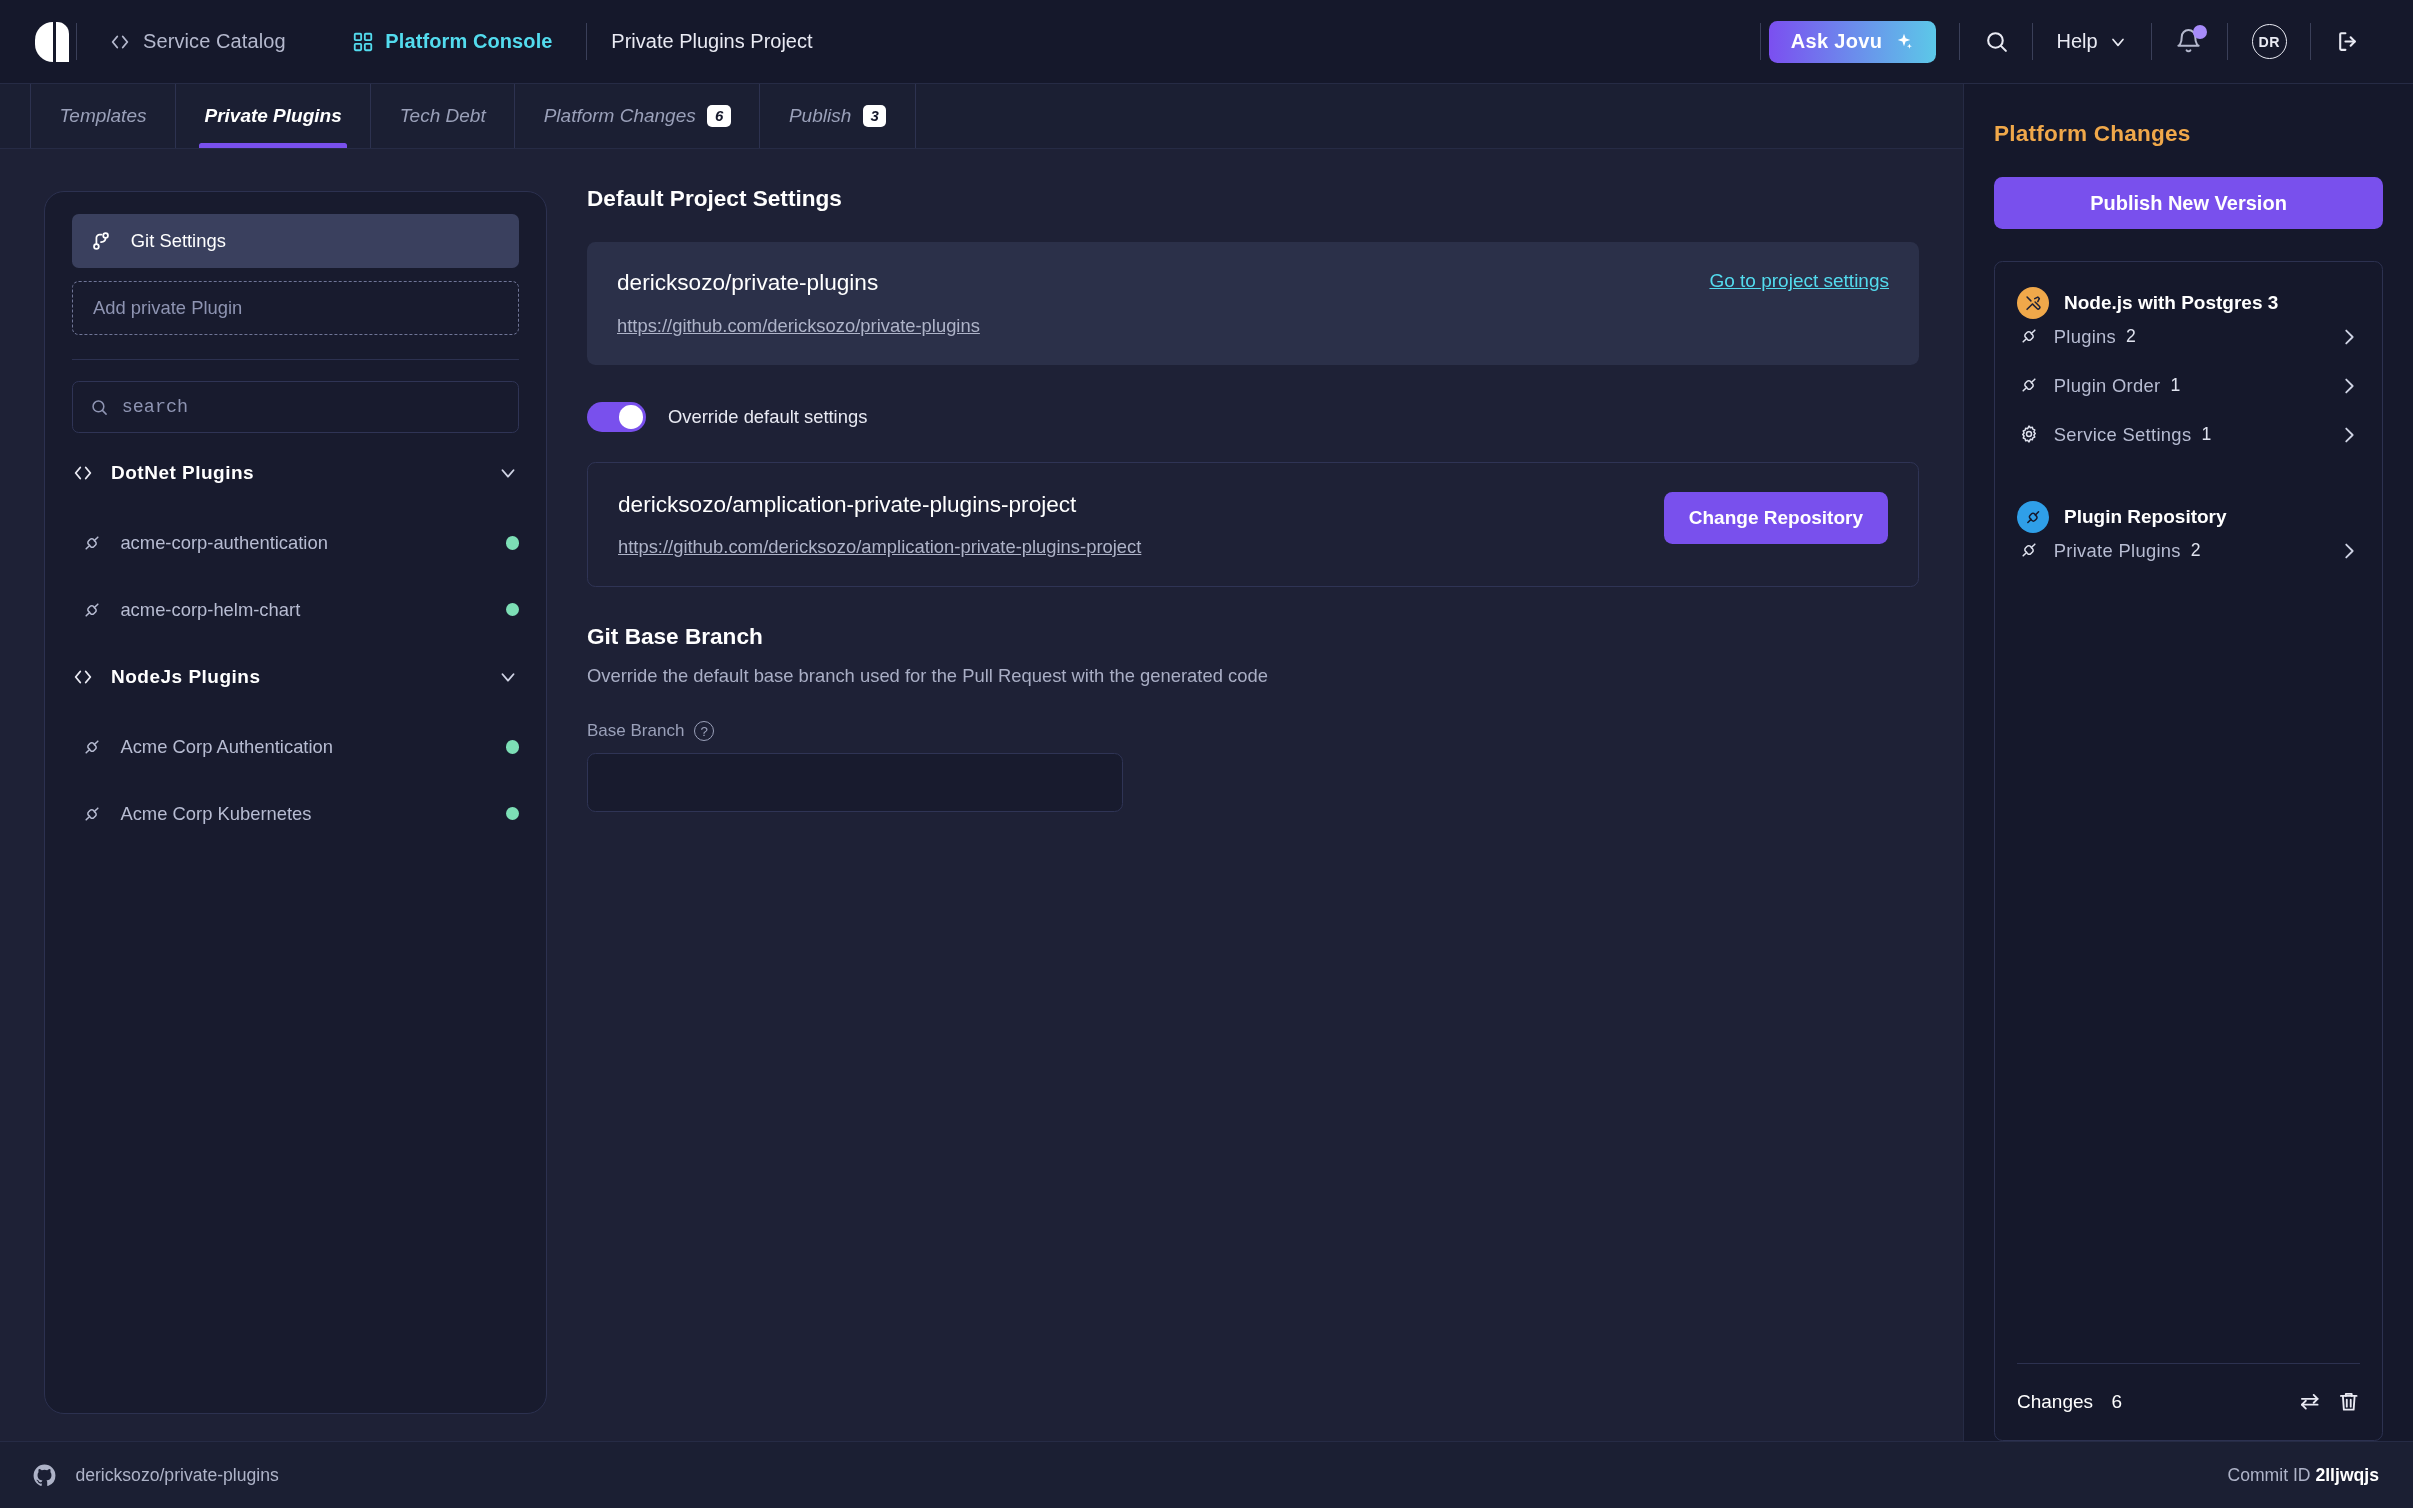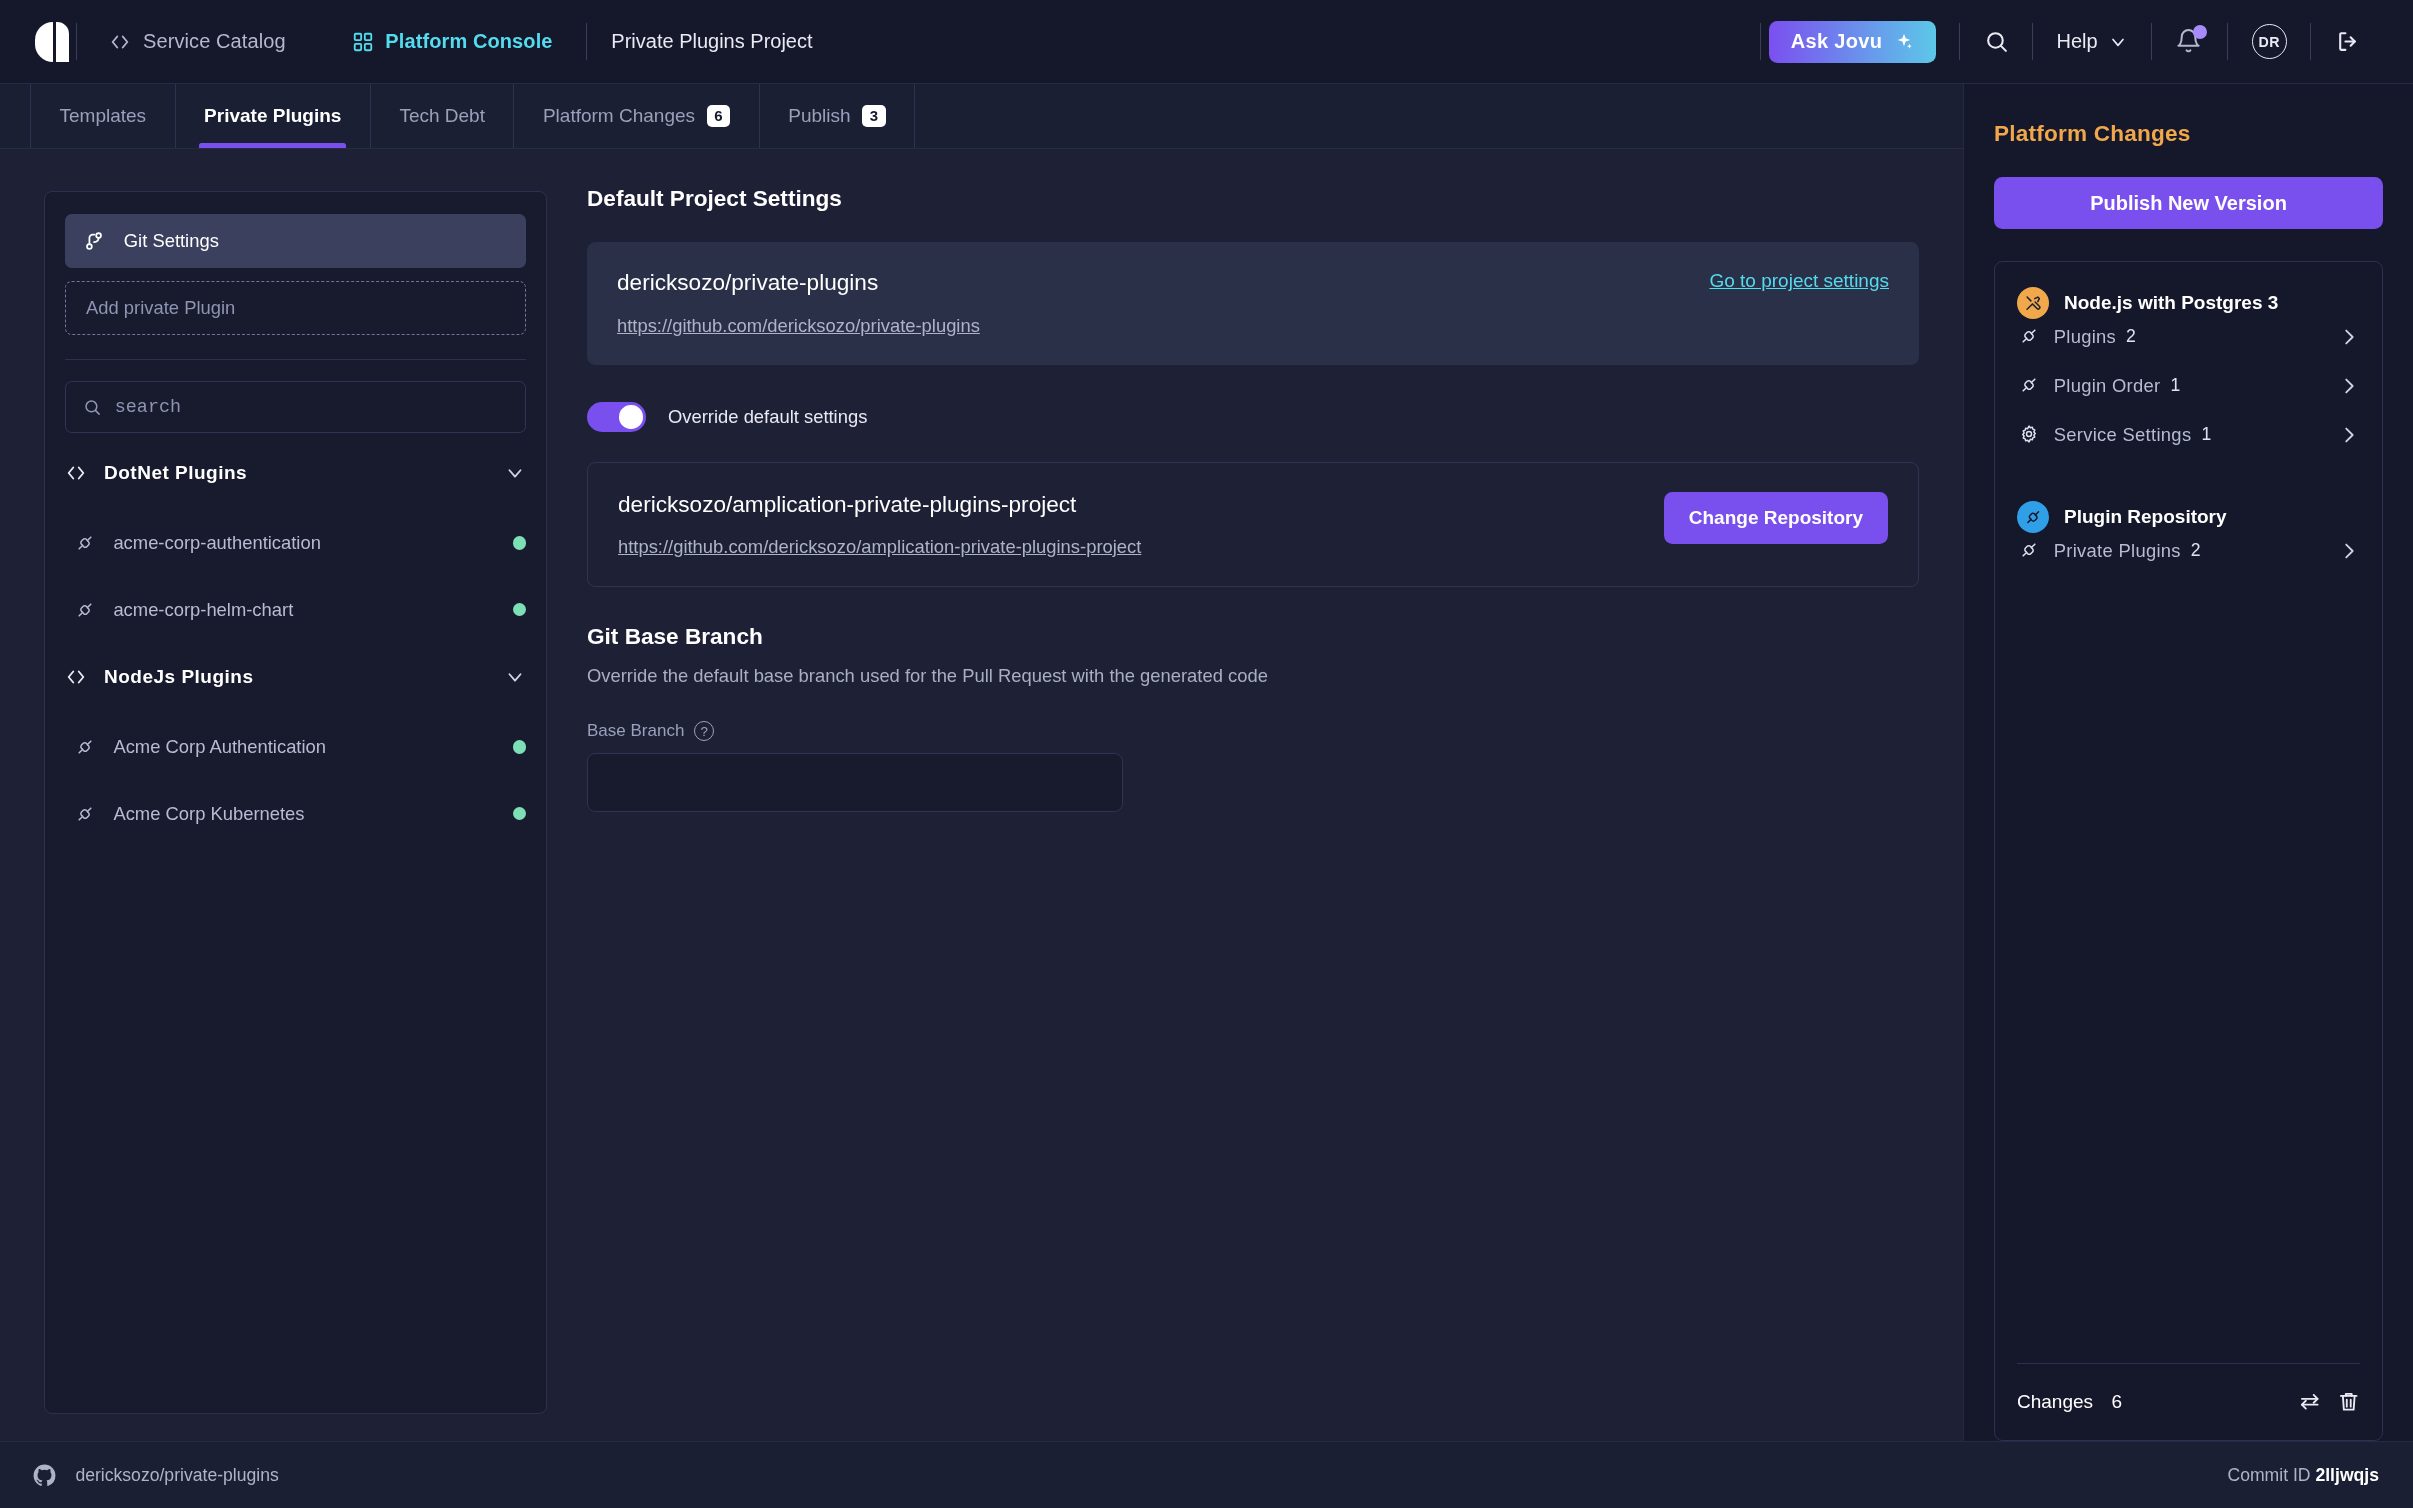--- a/index.html
+++ b/index.html
@@ -53,39 +53,39 @@
   .bell-dot { position:absolute; right:-3.4px; top:-1.7px; width:14.2px; height:14.2px;
       border-radius:50%; background:#a78bfa; }
 
   
   .body { flex:1 1 auto; display:flex; min-height:0; }
   .left-col { flex:1 1 auto; display:flex; flex-direction:column; min-width:0;
       background:#1b1f33; border-right:0.8px solid #262b45; }
 
   
   .tabs { height:65px; flex:0 0 65px; display:flex; align-items:stretch;
-      border-bottom:0.8px solid #262b45; background:#1b1f33; padding-left:30px; }
+      border-bottom:0.8px solid #262b45; background:#1b1f33; padding-left:30px;font-style:italic; }
   .tab { display:flex; align-items:center; gap:11.7px; padding:0 28.5px; position:relative;
       font-size:19px; color:#9aa0b9; cursor:pointer; border-right:0.8px solid #2d3250; }
   .tab:first-child { border-left:0.8px solid #2d3250; }
   .tab.active { color:#fff; font-weight:bold; }
   .tab.active::after { content:""; position:absolute; left:23.5px; right:23.5px; bottom:0;
       height:5px; background:#7950ed; border-radius:2.5px 2.5px 0 0; }
   .tab .badge { background:#fff; color:#15182b; font-size:15px; font-weight:bold;
       border-radius:5px; padding:2.5px 7.5px; min-width:23.5px; text-align:center; line-height:1.1; }
 
   
   .workspace { flex:1 1 auto; display:flex; min-height:0; padding:30px 0 0 0;
       background:#1e2136; }
 
   
   .plugins-panel {
     width:503px; flex:0 0 503px; margin:11.7px 0 27px 44px;
-    background:#181b2e; border:0.8px solid #2c3150; border-radius:8px;
-    padding:22px 20px; display:flex; flex-direction:column;
+    background:#181b2e; border:0.8px solid #2c3150; border-radius:20px;
+    padding:22px 27px; display:flex; flex-direction:column;
   }
   .git-settings-row {
     display:flex; align-items:center; gap:18.4px; height:54px; padding:0 18.4px;
     background:#3a405e; border-radius:6.7px; color:#fff; font-size:18.4px; cursor:pointer;
   }
   .add-plugin {
     margin-top:13.4px; height:54px; border:1.7px dashed #6f7596; border-radius:6.7px;
     display:flex; align-items:center; padding:0 20px; color:#8e94b2; font-size:18.4px;
     cursor:pointer;
   }

